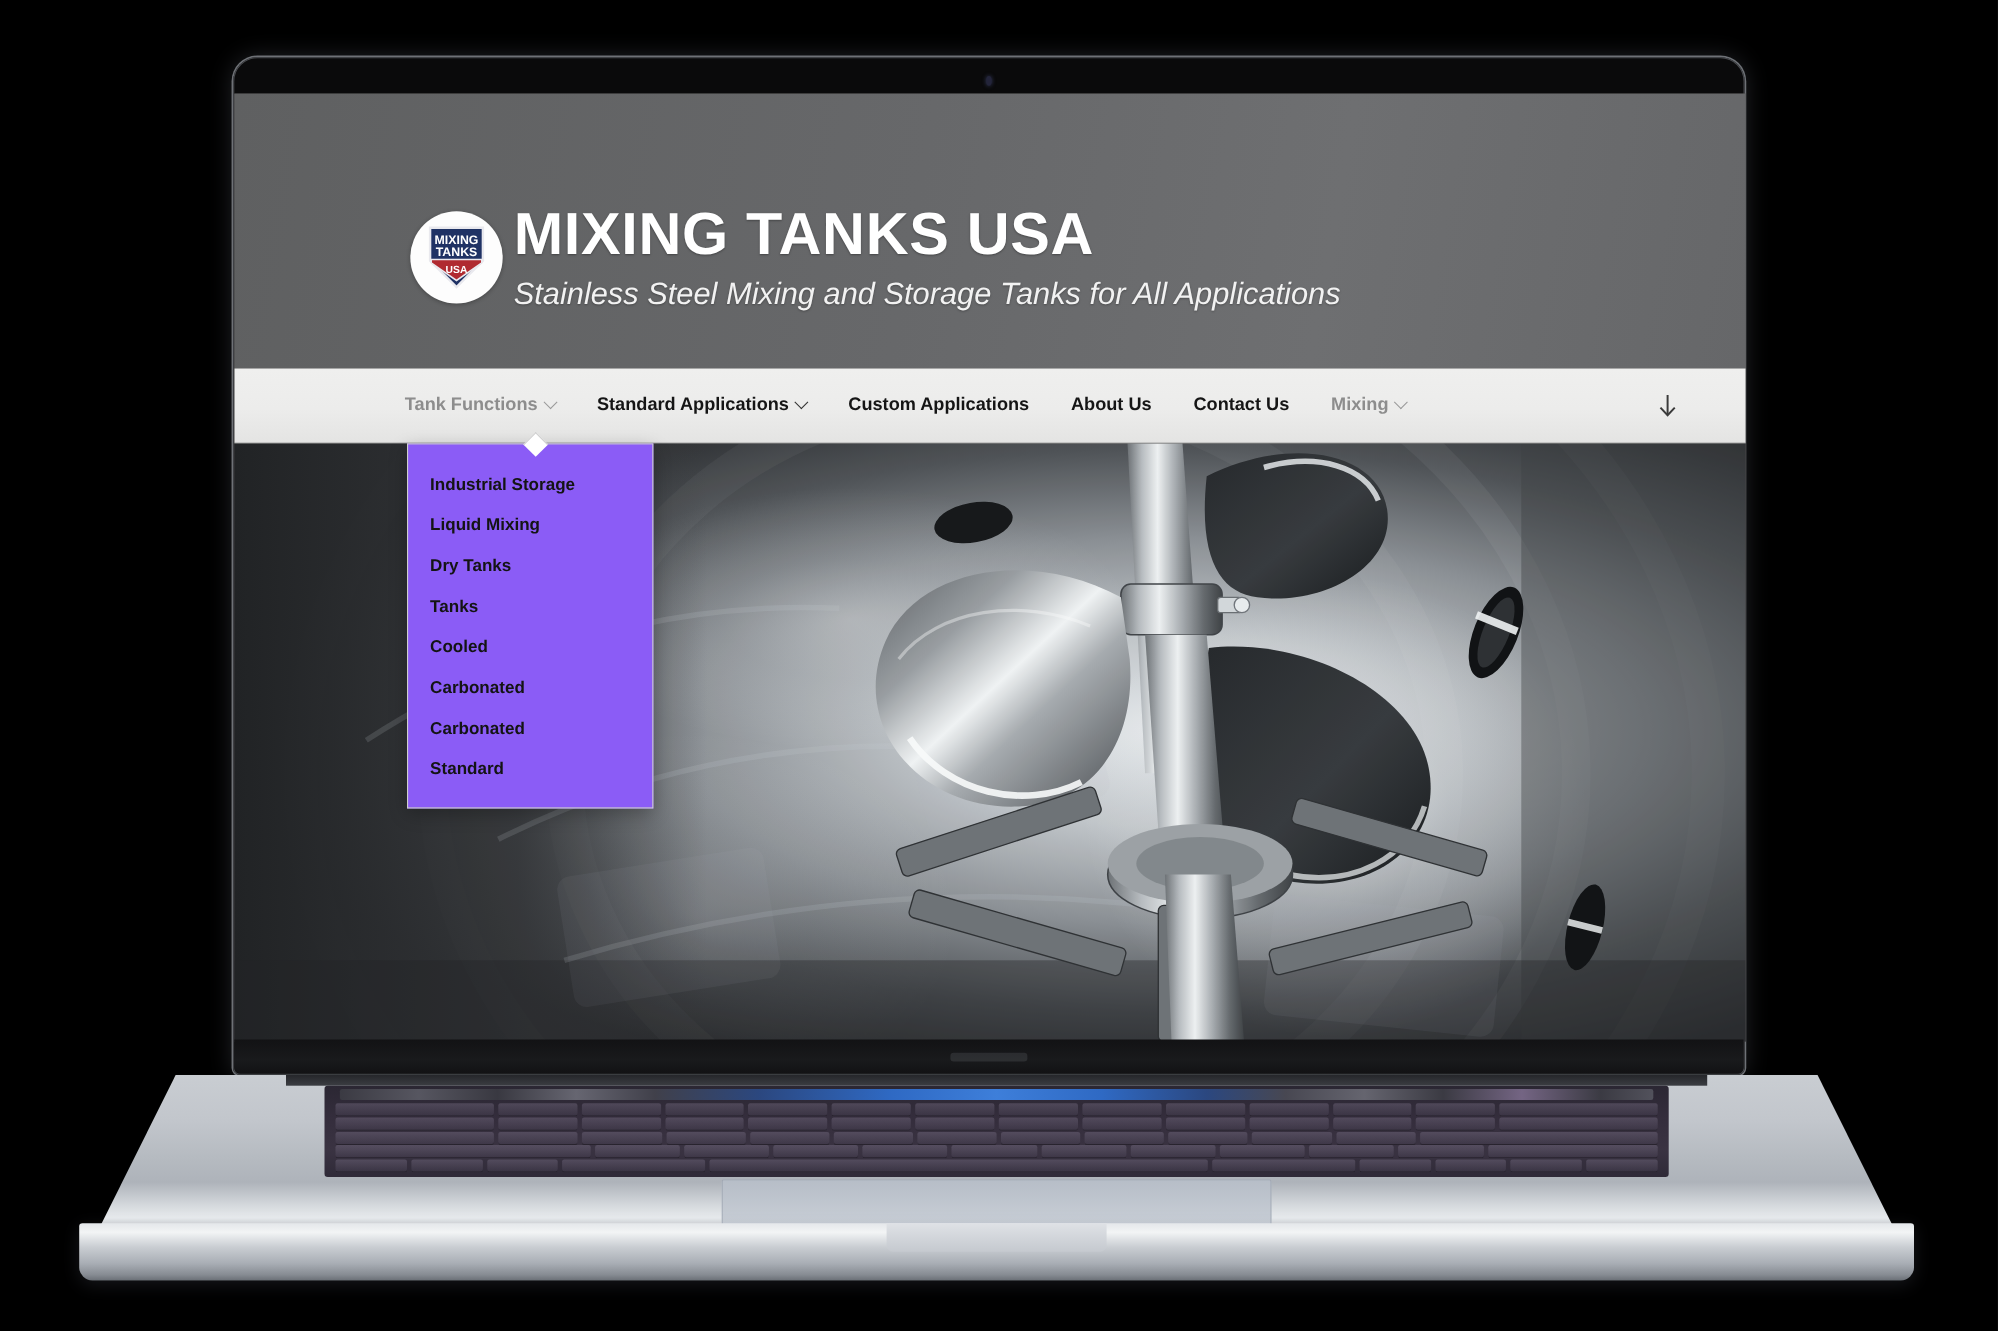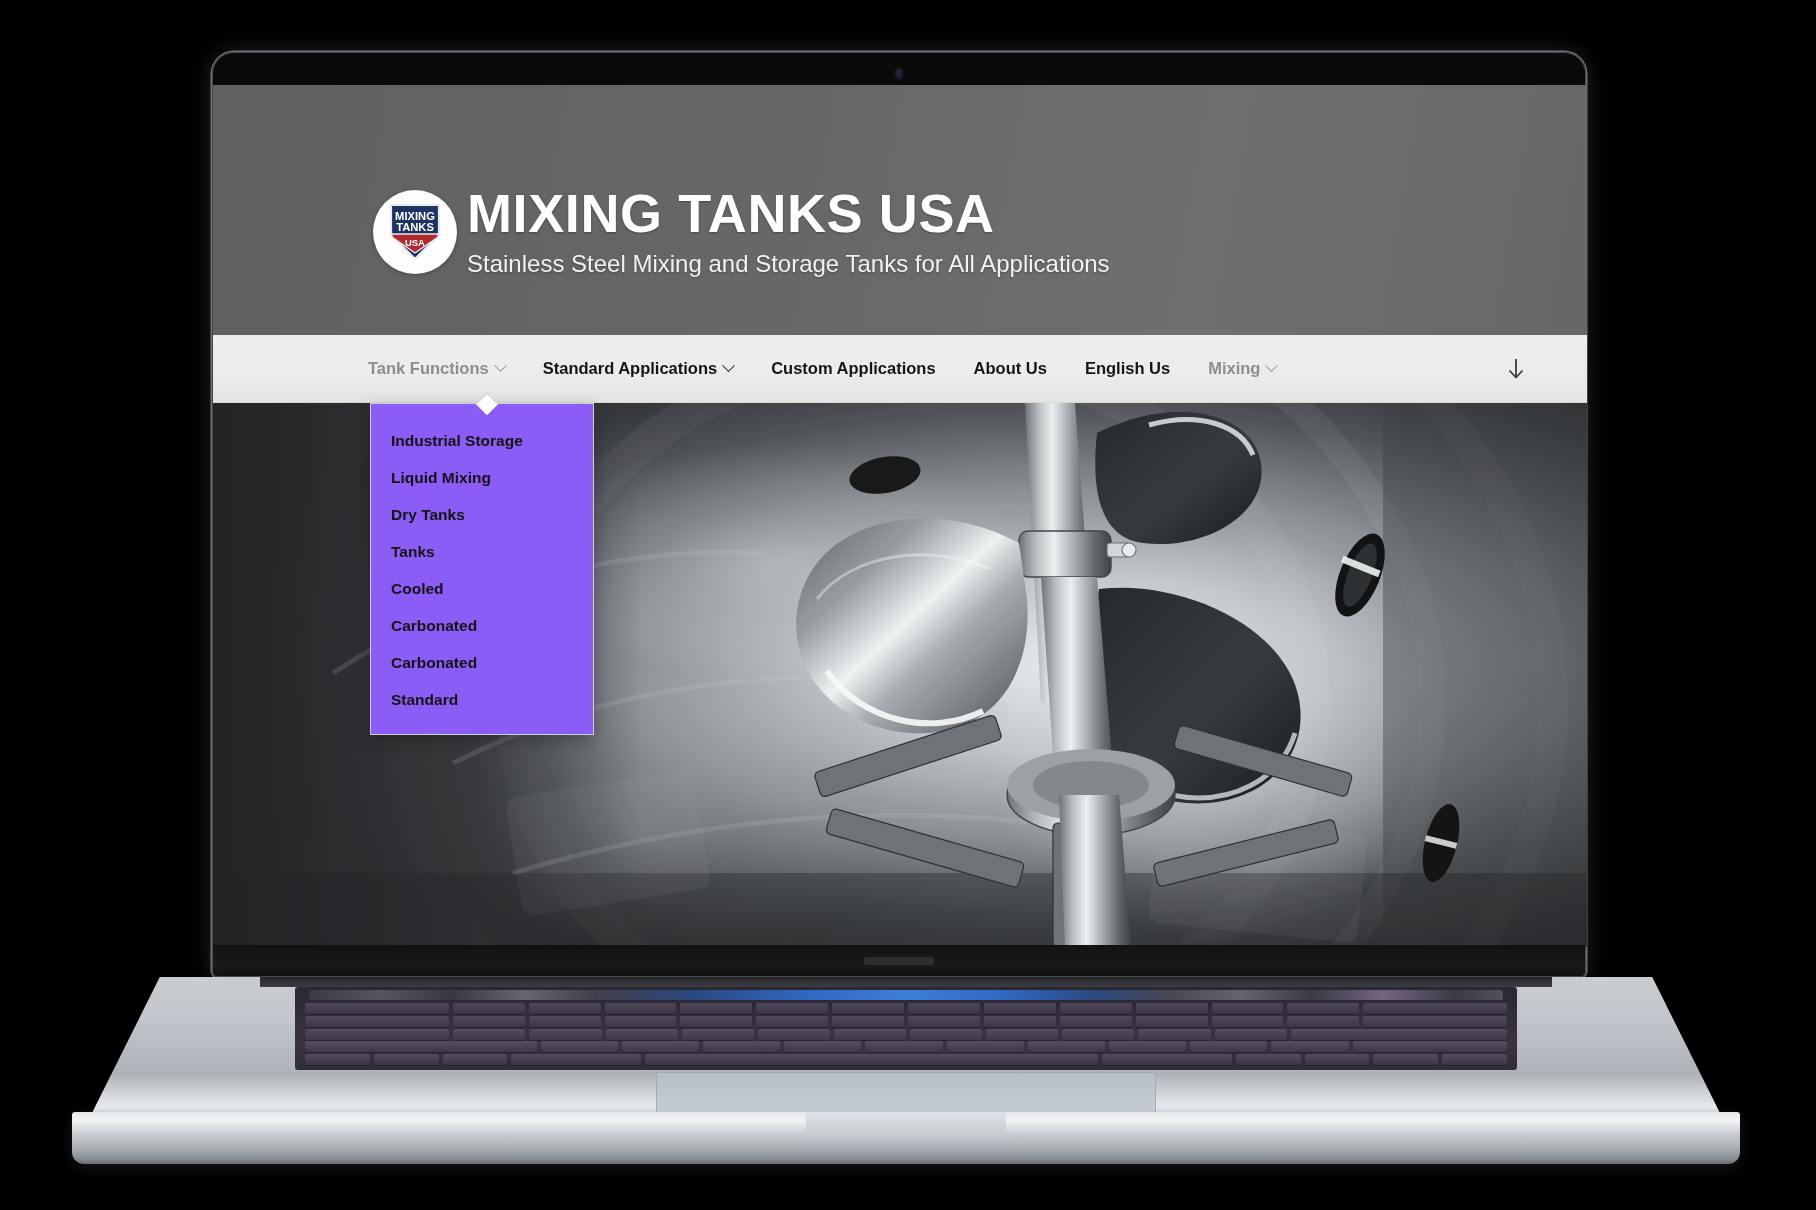--- a/index.html
+++ b/index.html
@@ -95,21 +95,22 @@
     font-size: 54px;
     font-weight: bold;
     color: #fff;
     letter-spacing: 0.6px;
     line-height: 1.05;
     text-shadow: 0 1px 2px rgba(0,0,0,0.35);
     white-space: nowrap;
   }
   .brand-tagline {
     margin-top: 8px;
-    font-size: 24px;
+    font-size: 28px;
+    font-style: italic;
     font-weight: 500;
     color: #f2f2f2;
     line-height: 1.2;
     text-shadow: 0 1px 2px rgba(0,0,0,0.3);
     white-space: nowrap;
   }
 
   
   .navbar {
     position: relative;
@@ -371,21 +372,21 @@
 
             <div class="nav-item">
               <span>Custom Applications</span>
             </div>
 
             <div class="nav-item">
               <span>About Us</span>
             </div>
 
             <div class="nav-item">
-              <span>English Us</span>
+              <span>Contact Us</span>
             </div>
 
             <div class="nav-item muted">
               <span>Mixing</span>
               <span class="chev"></span>
             </div>
 
             <div class="nav-spacer"></div>
 
             <svg class="down-arrow" viewBox="0 0 22 26">

